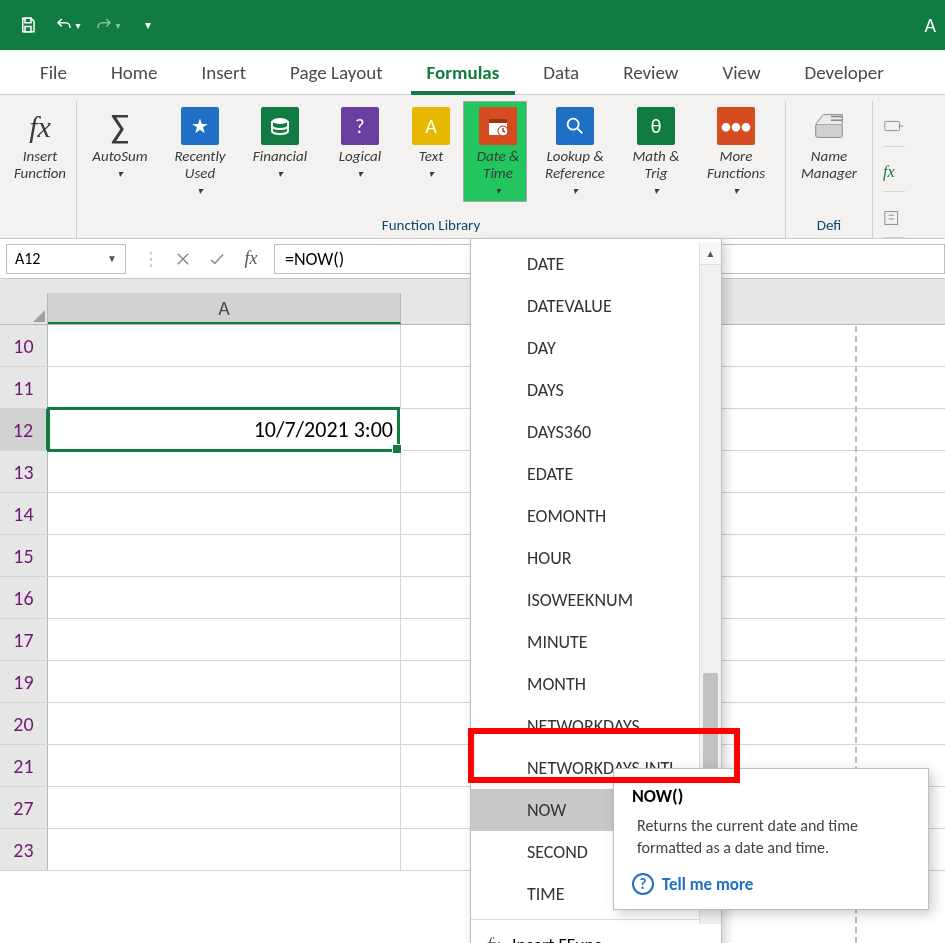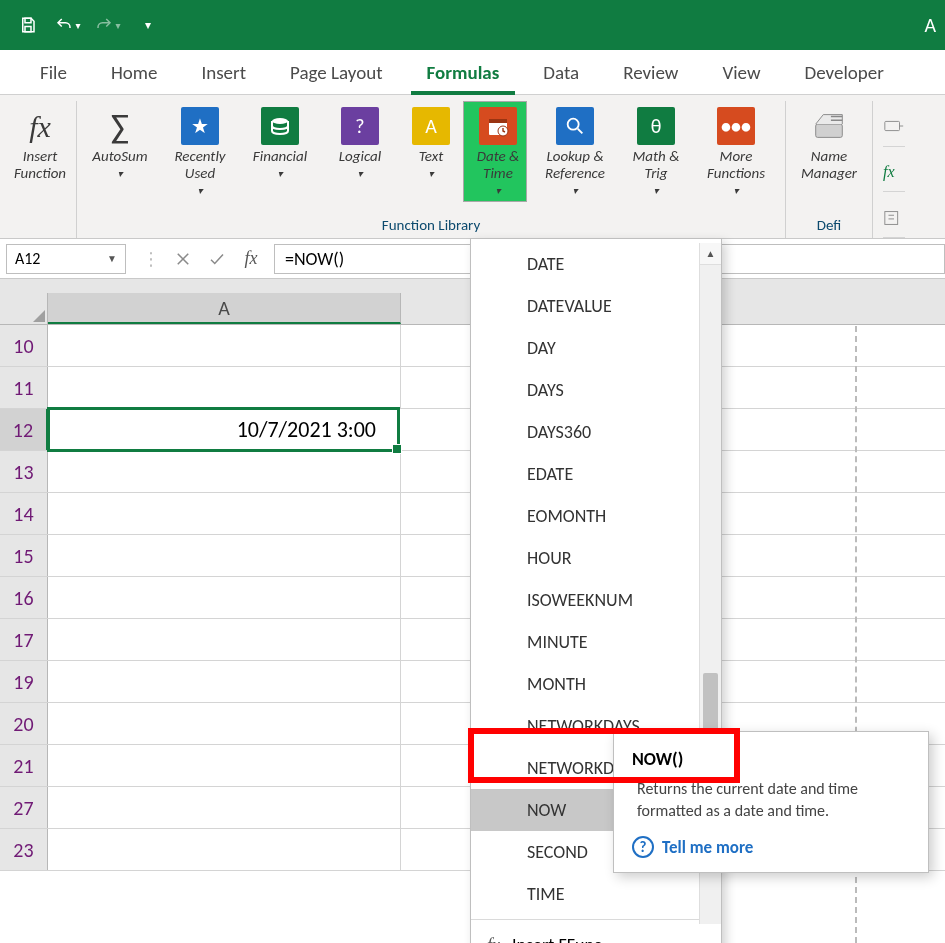--- a/index.html
+++ b/index.html
@@ -131,21 +131,21 @@
   .rows{}
   .row{
     display:flex;height:42px;border-bottom:1px solid #d4d4d4;
   }
   .rowhdr{
     width:48px;background:#e6e6e6;border-right:1px solid #b7b7b7;
     display:flex;align-items:center;justify-content:center;font-size:20px;color:#701a75;
   }
   .cell{
     width:353px;border-right:1px solid #d4d4d4;display:flex;align-items:center;justify-content:flex-end;
-    padding:0 21px;font-size:22px;
+    padding:0 4px;font-size:22px;
   }
   .cellrest{flex:1;}
   .row.sel .rowhdr{background:#d2d2d2;border-right:2px solid #107c41;}
   .row.sel .cell{border:3px solid #107c41;margin:-2px 0 -2px -1px;position:relative;}
   .row.sel .cell::after{content:"";position:absolute;right:-5px;bottom:-5px;width:8px;height:8px;background:#107c41;border:1px solid #fff;}
   .colcell.sel{background:#d2d2d2;border-bottom:2px solid #107c41;}
 
   
   .ddmenu{
     position:absolute;top:238px;left:470px;width:252px;background:#fff;
@@ -160,21 +160,21 @@
     padding:10px 20px 10px 56px;font-size:18px;color:#333;cursor:pointer;
   }
   .dditem.hover{background:#c8c8c8;}
   .ddsep{height:1px;background:#dadada;margin:4px 0;}
   .ddfoot{padding:10px 4px 8px 16px;font-size:18px;display:flex;align-items:center;gap:12px;}
   .ddfoot .fx{font-size:18px;}
   .ddfoot .u{text-decoration:underline;}
 
   
   .tip{
-    position:absolute;top:731px;left:613px;width:316px;background:#fff;
+    position:absolute;top:768px;left:613px;width:316px;background:#fff;
     border:1px solid #bfbfbf;box-shadow:4px 4px 12px rgba(0,0,0,.2);
     padding:16px 18px 14px 18px;z-index:25;
   }
   .tip h4{margin:0 0 8px 0;font-size:18px;font-weight:700;}
   .tip p{margin:0 0 14px 5px;font-size:16px;color:#444;line-height:22px;}
   .tip a{color:#1f6fc4;font-size:17px;font-weight:700;text-decoration:none;display:flex;align-items:center;gap:8px;}
   .tip .q{width:22px;height:22px;border:2px solid #1f6fc4;border-radius:50%;display:flex;align-items:center;justify-content:center;color:#1f6fc4;font-weight:700;font-size:15px;}
 
   .redbox{
     position:absolute;top:728px;left:468px;width:272px;height:55px;border:6px solid #ff0000;z-index:30;pointer-events:none;

